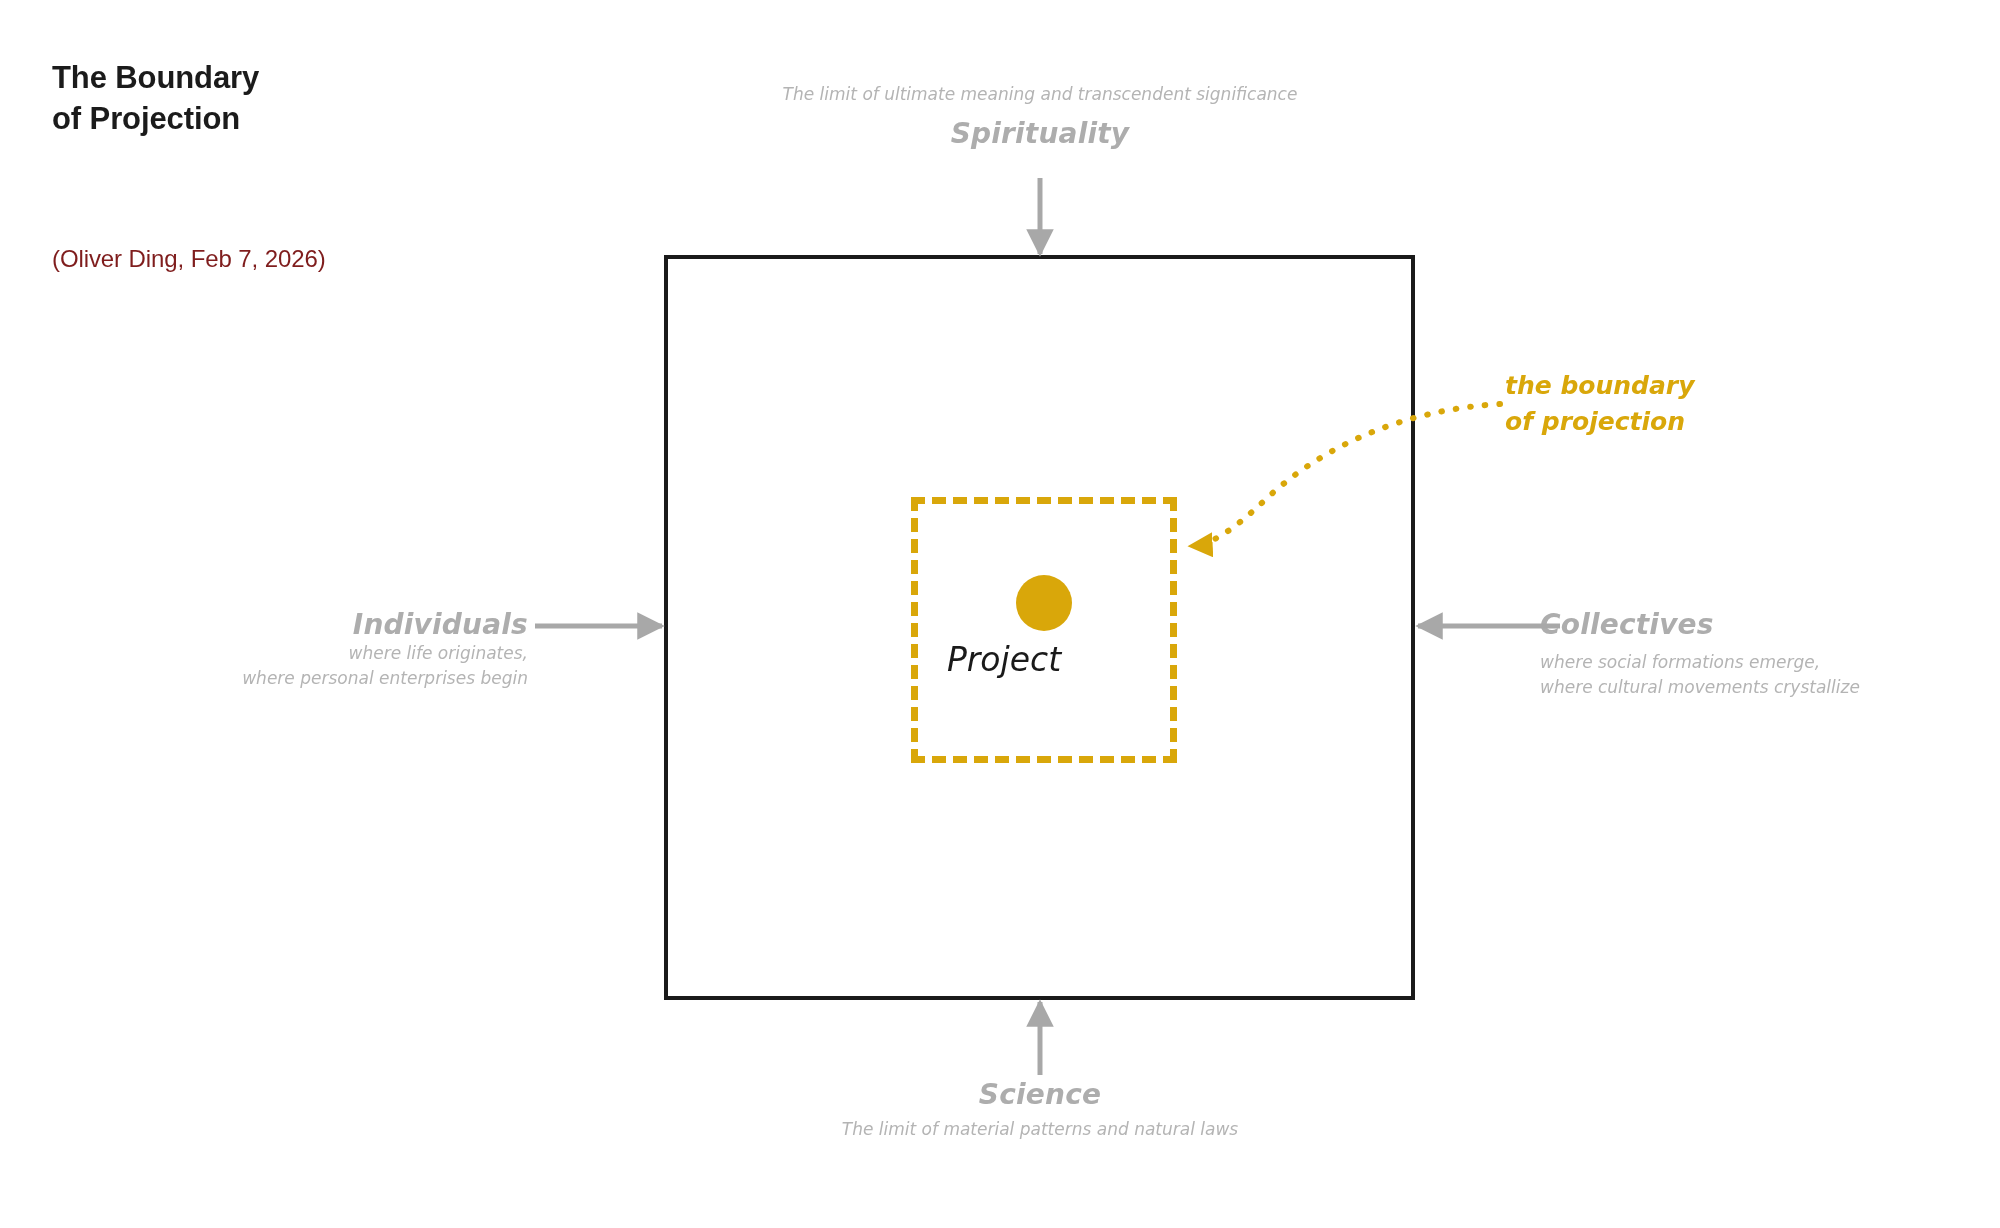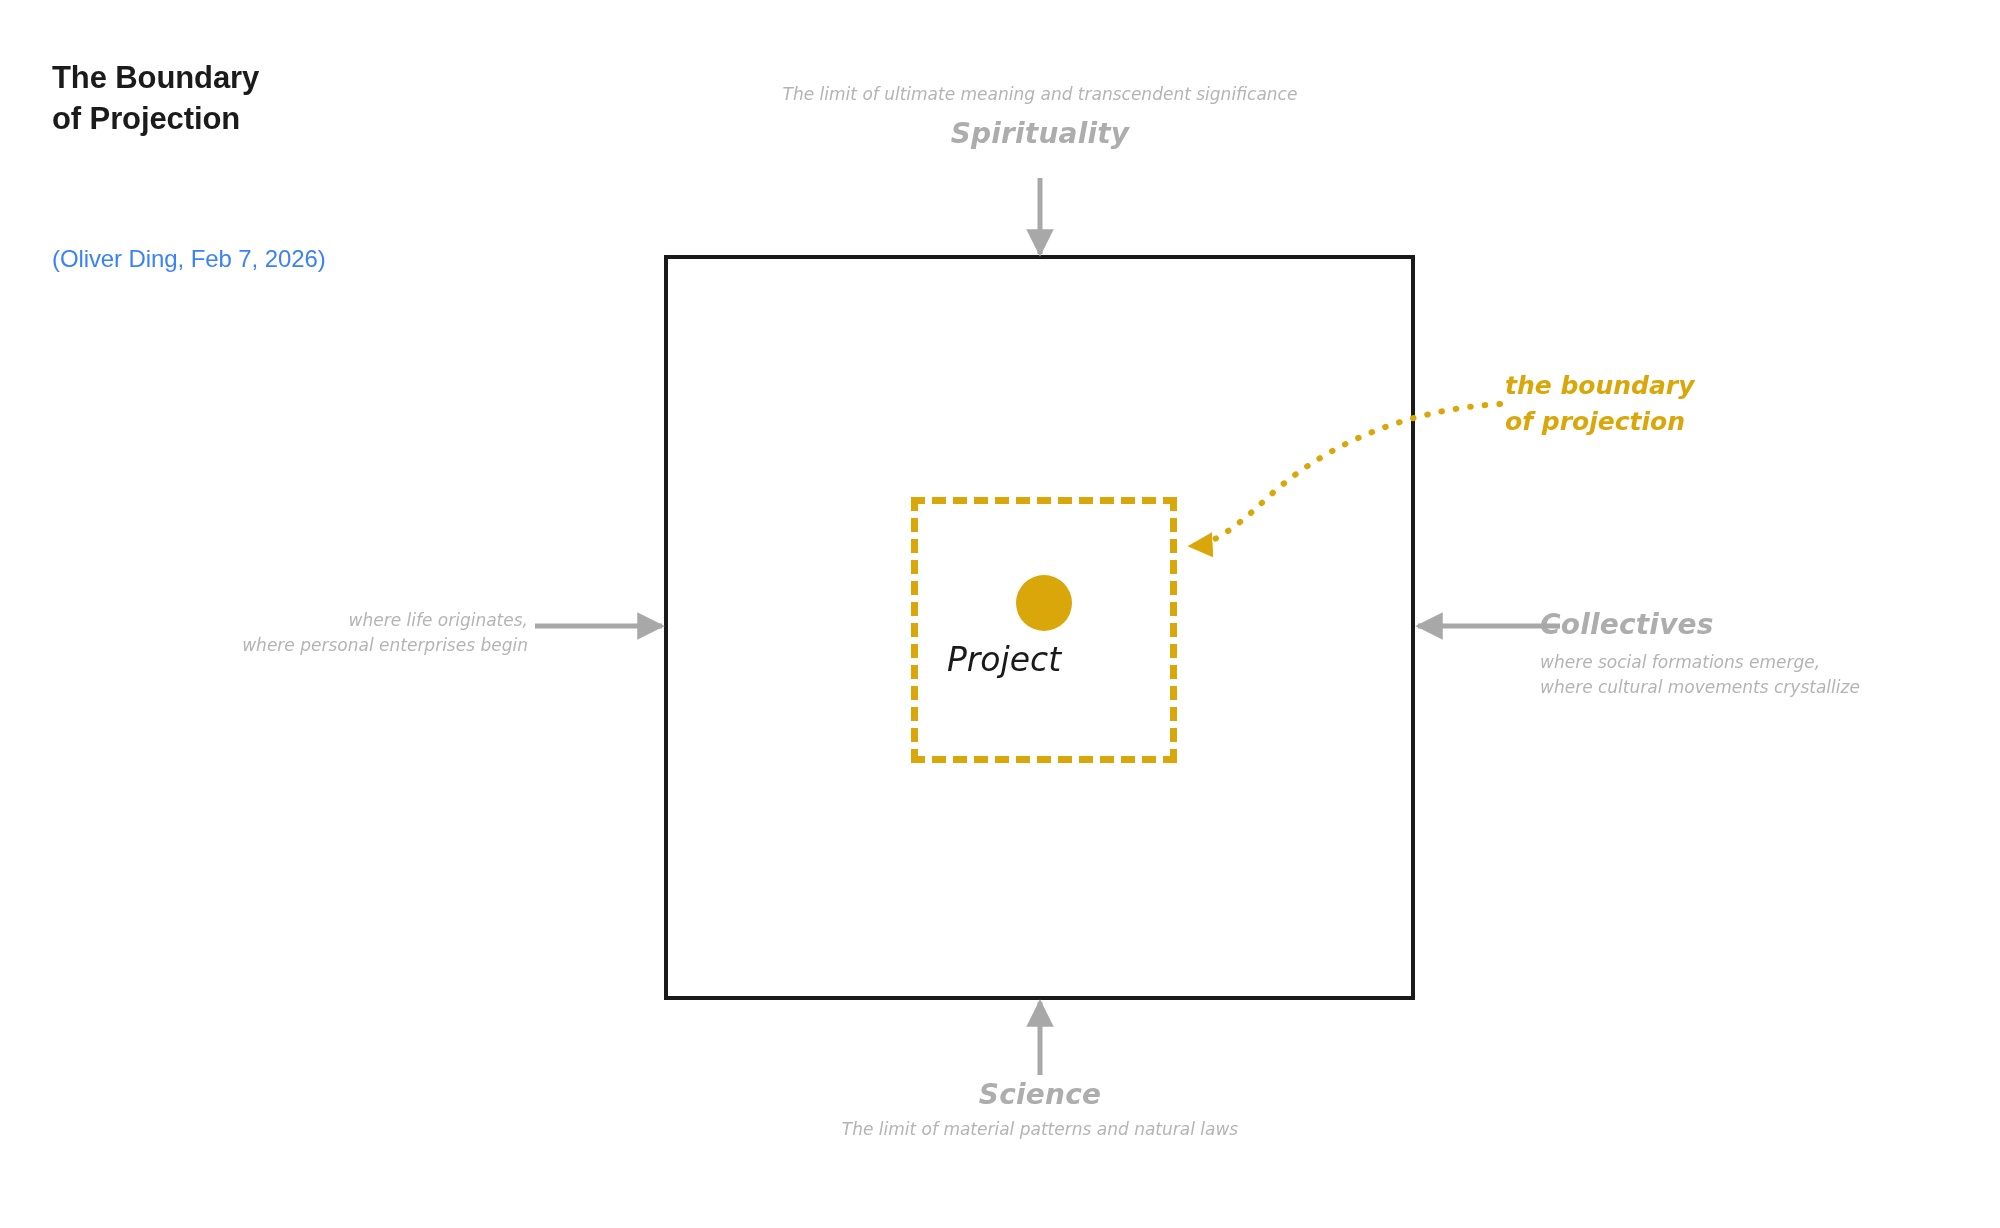--- a/index.html
+++ b/index.html
@@ -35,21 +35,21 @@
     color: #1b1b1b;
     line-height: 1.32;
     letter-spacing: -0.1px;
     white-space: pre-line;
   }
   #byline {
     position: absolute;
     left: 52px;
     top: 245px;
     font-size: 24px;
-    color: #3b82f6;
+    color: #7f1d1d;
     font-weight: 400;
     letter-spacing: -0.1px;
   }
 
   
   #outer-box {
     position: absolute;
     left: 664px;
     top: 255px;
     width: 751px;
@@ -198,20 +198,21 @@
     <div id="science-title" class="axis-title">Science</div>
     <div id="science-sub" class="axis-sub">The limit of material patterns and natural laws</div>
   </div>
 
   <div id="spirituality-group">
     <div id="spirituality-sub" class="axis-sub">The limit of ultimate meaning and transcendent significance</div>
     <div id="spirituality-title" class="axis-title">Spirituality</div>
   </div>
 
   <div id="individuals-group">
+    <div class="axis-title">Individuals</div>
     <div id="individuals-sub" class="axis-sub">where life originates,
 where personal enterprises begin</div>
   </div>
 
   <div id="collectives-group">
     <div class="axis-title">Collectives</div>
     <div id="collectives-sub" class="axis-sub">where social formations emerge,
 where cultural movements crystallize</div>
   </div>
 

